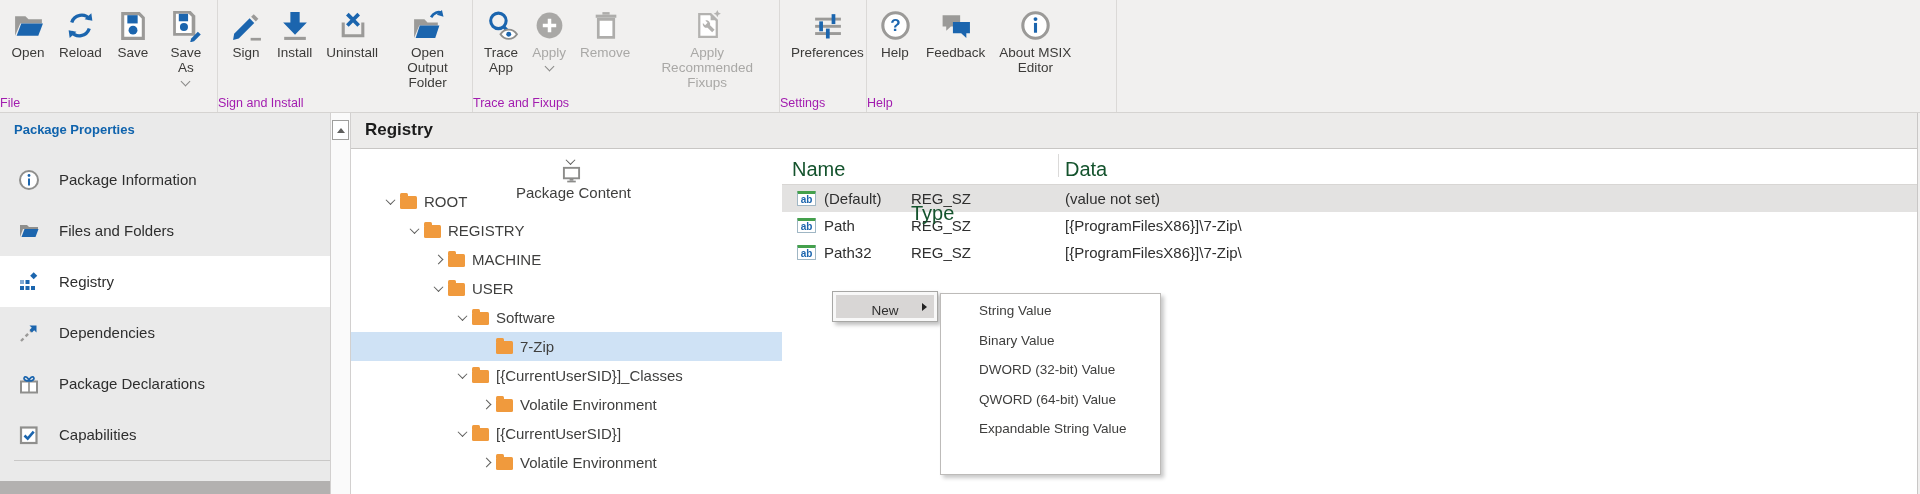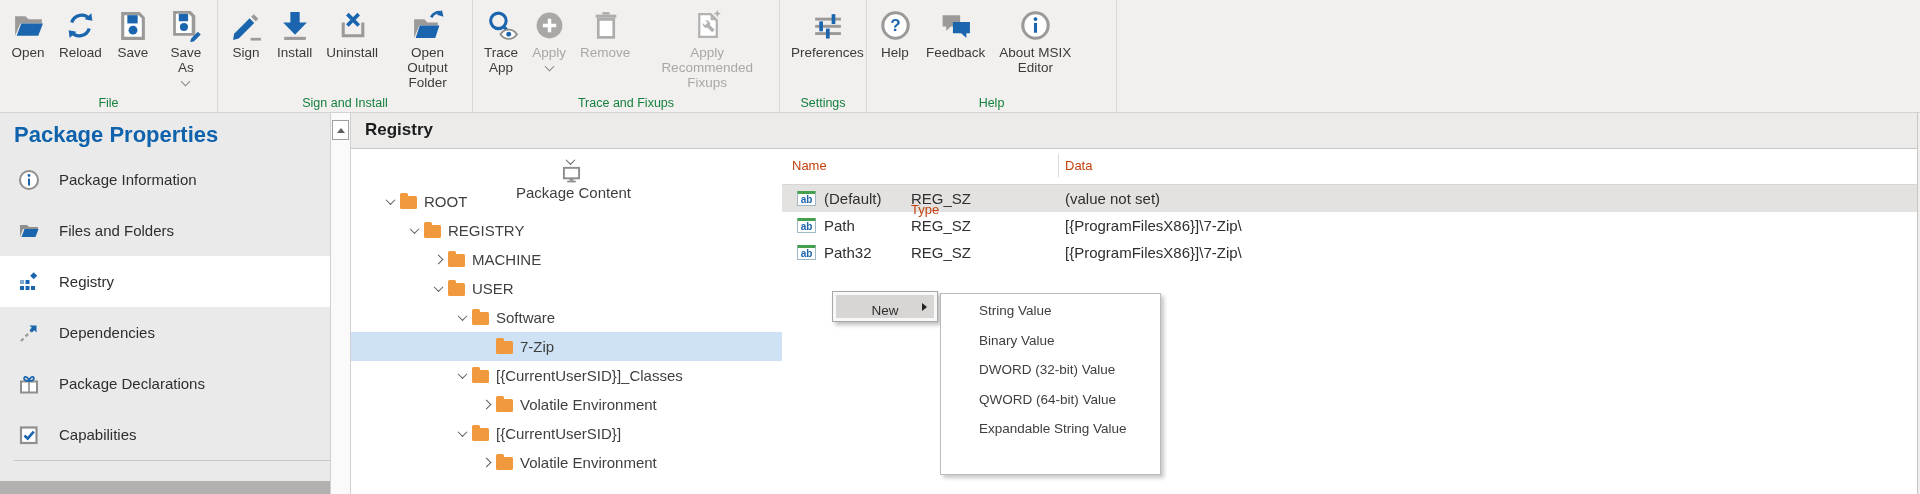--- a/index.html
+++ b/index.html
@@ -17,26 +17,26 @@
   .rgroup-items { display:flex; align-items:flex-start; padding:7px 2px 0 4px; }
   .ritem { display:flex; flex-direction:column; align-items:center; padding:0 7px;
            background:none; border:none; font-family:inherit; cursor:default; }
   .ricon { width:34px; height:36px; display:flex; align-items:center; justify-content:center; }
   .ricon svg { width:33px; height:33px; display:block; }
   .rlabel { font-size:13.5px; line-height:15px; color:#3c3b39; white-space:pre-line;
             text-align:center; margin-top:2px; }
   .ritem.disabled .rlabel { color:#a9a8a6; }
   .ddchev { width:7px; height:7px; border-right:1.4px solid #8a8a88; border-bottom:1.4px solid #8a8a88;
             transform:rotate(45deg); margin-top:3px; }
-  .rgroup-label { position:absolute; bottom:2px; left:0; right:0; text-align:center;
-                  font-size:12.5px; color:#15803d; }
+  .rgroup-label { position:absolute; bottom:2px; left:0; right:0; 
+                  font-size:12.5px; color:#a21caf; }
 
   
   #sidebar { position:absolute; left:0; top:113px; width:330px; height:368px; background:#eaeaea; }
-  #sidebar-title { font-size:22px; font-weight:bold; color:#0f63ad; padding:9px 0 0 14px; }
+  #sidebar-title { font-size:13px; font-weight:bold; color:#0f63ad; padding:9px 0 0 14px; }
   .side-item { position:absolute; left:0; width:330px; height:51px; display:flex;
                align-items:center; padding-left:17px; cursor:default; }
   .side-item.selected { background:#ffffff; }
   .side-icon { width:24px; height:24px; flex:none; display:flex; align-items:center; justify-content:center; }
   .side-icon svg { width:22px; height:22px; display:block; }
   .side-label { font-size:15px; color:#2e2e2e; margin-left:18px; }
   #sidebar-divider { position:absolute; left:14px; right:0; top:347px; height:1px; background:#c9c8c7; }
   #sidebar-bottom-strip { position:absolute; left:0; top:481px; width:330px; height:13px; background:#b3b1b0; }
 
   
@@ -62,21 +62,21 @@
   .chev.expanded i { transform:rotate(45deg) translate(-1px,-1px); }
   .chev.collapsed i { transform:rotate(-45deg); }
   .tree-icon { flex:none; margin-left:2px; display:flex; align-items:center; }
   .folder-glyph { width:17px; height:13px; background:#f09a3d; border-radius:1.5px; position:relative; margin-top:2px; }
   .folder-glyph::before { content:''; position:absolute; top:-3px; left:0; width:8px; height:4px;
                           background:#f09a3d; border-radius:1.5px 1.5px 0 0; }
   .tree-label { font-size:15px; color:#3f3f3e; margin-left:7px; white-space:nowrap; }
 
   
   #table { position:absolute; left:782px; top:149px; width:1135px; height:345px; background:#ffffff; }
-  #table-header { display:flex; height:36px; border-bottom:1px solid #d8d6d4; color:#c2410c; font-size:13px; }
+  #table-header { display:flex; height:36px; border-bottom:1px solid #d8d6d4; color:#14532d; font-size:20px; }
   .th { position:relative; padding-top:9px; }
   .th-name { width:121px; padding-left:10px; }
   .th-type { width:155px; padding-left:8px;margin-top:44px; }
   .th-data { flex:1; padding-left:7px; }
   .th-type::before, .th-data::before { content:''; position:absolute; left:0; top:5px; bottom:7px;
                                        width:1px; background:#dbdad9; }
   .trow { display:flex; height:27px; align-items:center; font-size:15px; color:#2f2f2f; cursor:default; }
   .trow.selected { background:#e3e2e1; }
   .td-name { width:121px; display:flex; align-items:center; padding-left:7px; }
   .td-type { width:155px; padding-left:8px; }

